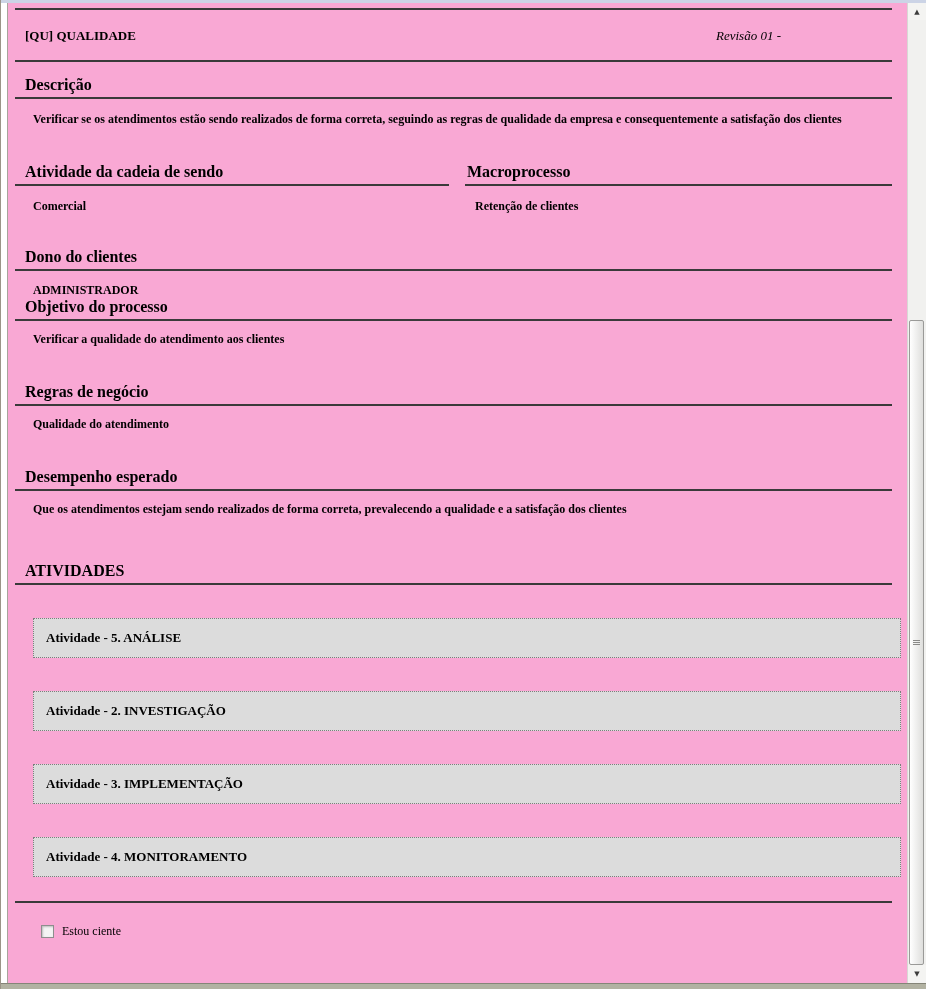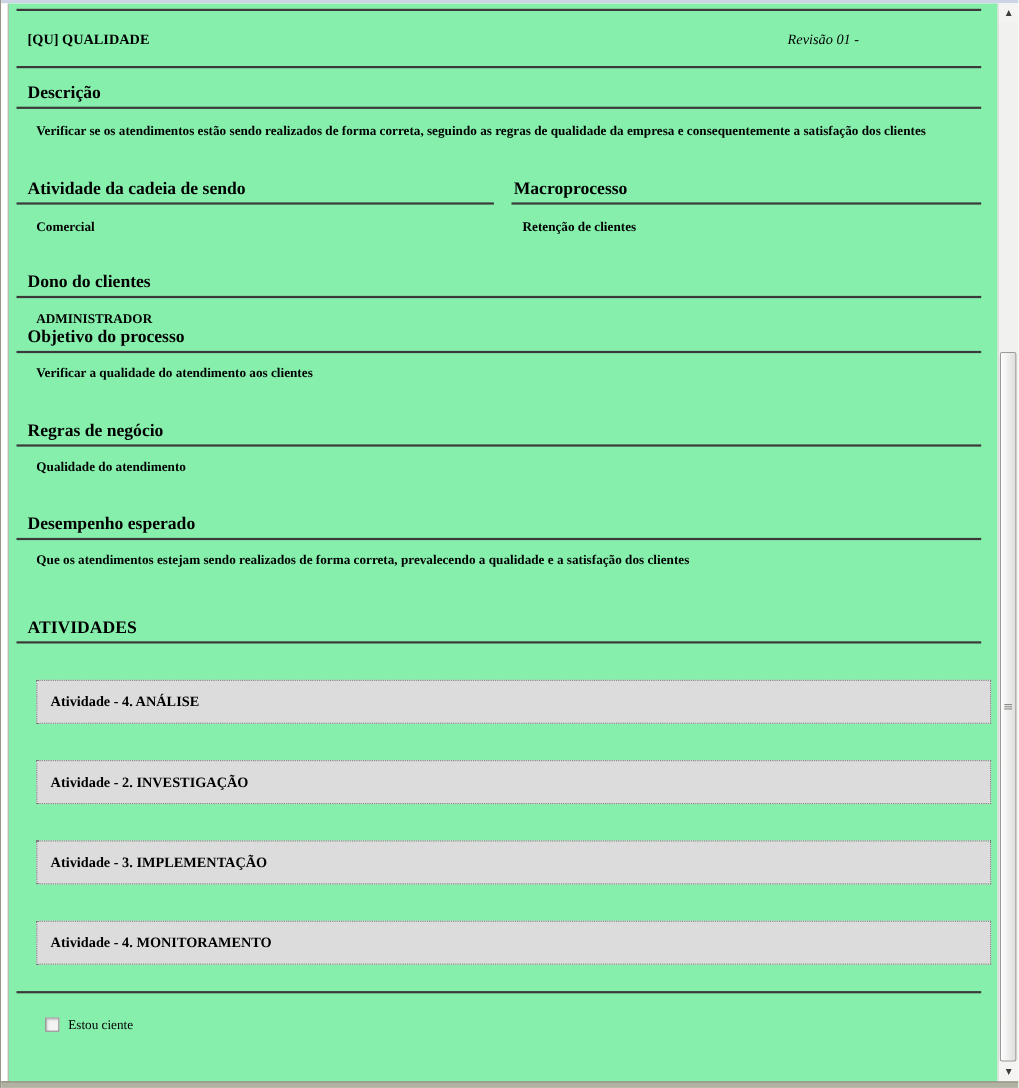--- a/index.html
+++ b/index.html
@@ -11,21 +11,21 @@
     overflow:hidden; background:#fff;
     display:flex; flex-direction:column;
     border-left:1px solid #9b9488;
   }
   .top-strip { height:3px; background:#ccd4e6; flex:0 0 auto; }
   .bottom-strip { height:6px; background:#b2b2a2; border-top:1px solid #858578; flex:0 0 auto; }
 
   .body-row { flex:1 1 auto; display:flex; overflow:hidden; }
   .left-margin { flex:0 0 7px; background:#fff; border-right:1px solid #a8a49c; }
 
-  .page { flex:1 1 auto; background:#86efac; overflow:hidden; position:relative; }
+  .page { flex:1 1 auto; background:#f9a8d4; overflow:hidden; position:relative; }
 
   .rule { height:2px; background:#3a3a3a; margin-left:7px; margin-right:15px; border:none; }
   .rule.top { margin-top:5px; }
   .rule.below-header { margin-top:14px; }
   .rule.final { margin-top:24px; }
 
   .header-row {
     display:flex; justify-content:space-between; align-items:flex-start;
     margin:16px 15px 0 17px;
   }
@@ -170,21 +170,21 @@
         <div class="section-rule"></div>
         <div class="section-value">Que os atendimentos estejam sendo realizados de forma correta, prevalecendo a qualidade e a satisfação dos clientes</div>
       </div>
 
       <div class="sec-atividades">
         <div class="section-label">ATIVIDADES</div>
         <div class="section-rule"></div>
       </div>
 
       <div class="activity-bar">
-        <span class="activity-label">Atividade - 4. ANÁLISE</span>
+        <span class="activity-label">Atividade - 5. ANÁLISE</span>
       </div>
       <div class="activity-bar">
         <span class="activity-label">Atividade - 2. INVESTIGAÇÃO</span>
       </div>
       <div class="activity-bar">
         <span class="activity-label">Atividade - 3. IMPLEMENTAÇÃO</span>
       </div>
       <div class="activity-bar">
         <span class="activity-label">Atividade - 4. MONITORAMENTO</span>
       </div>

